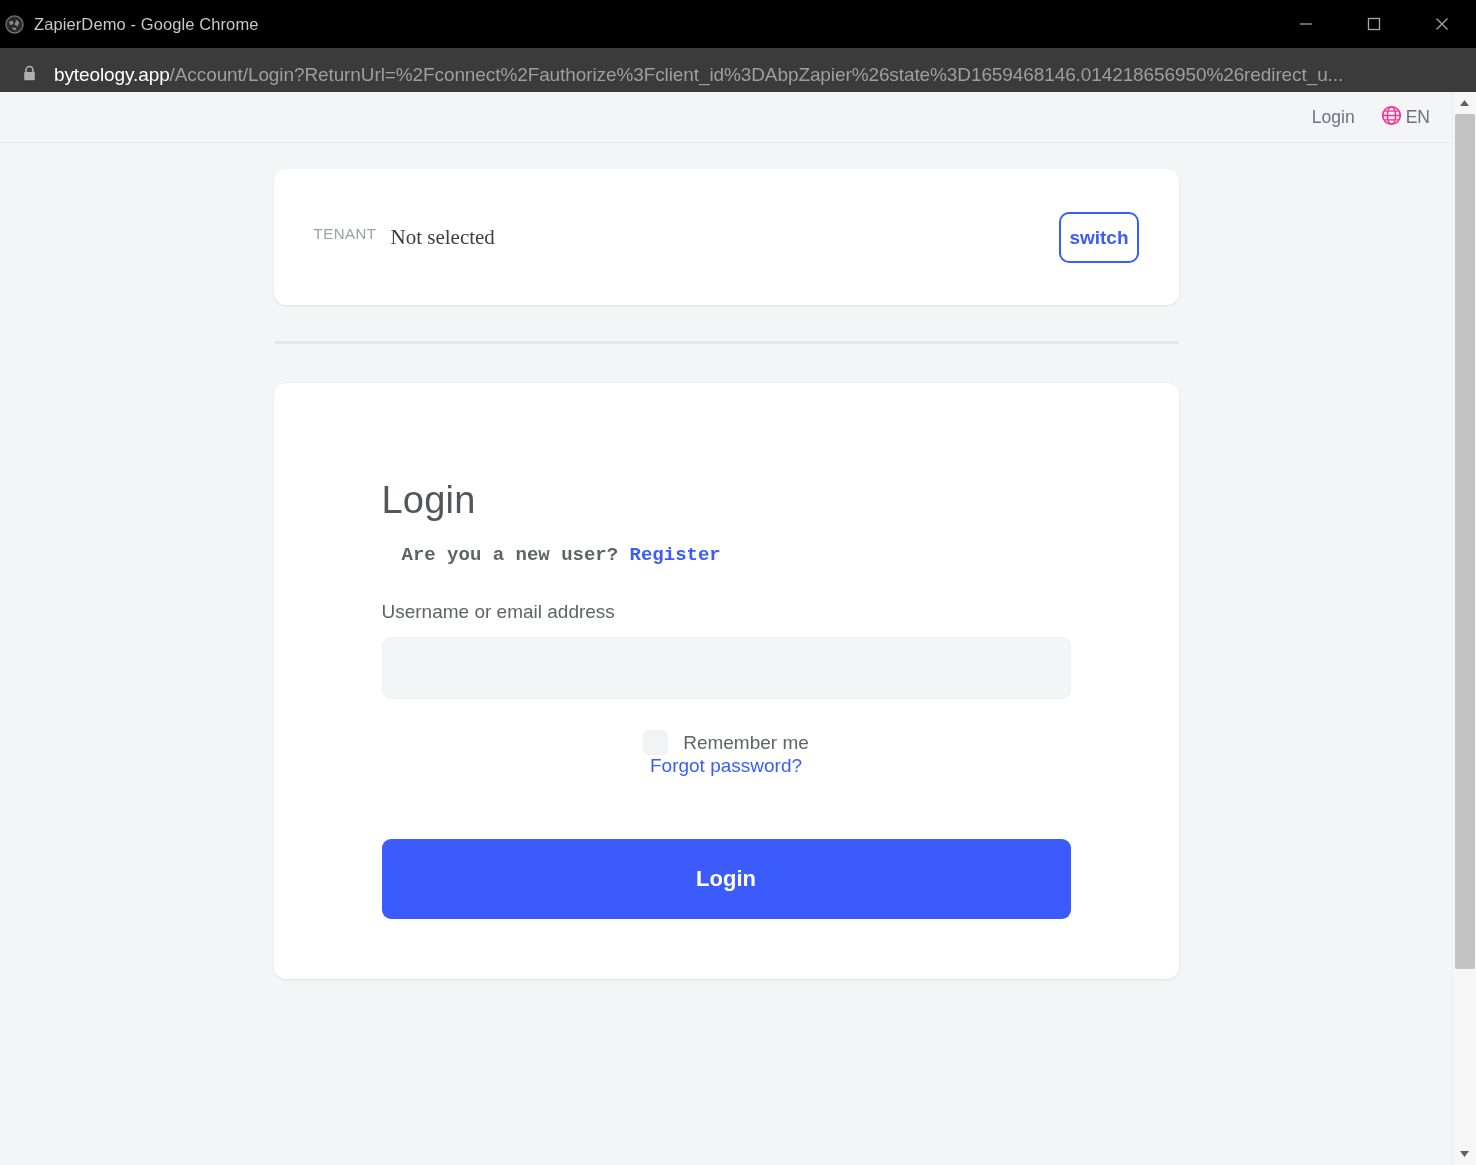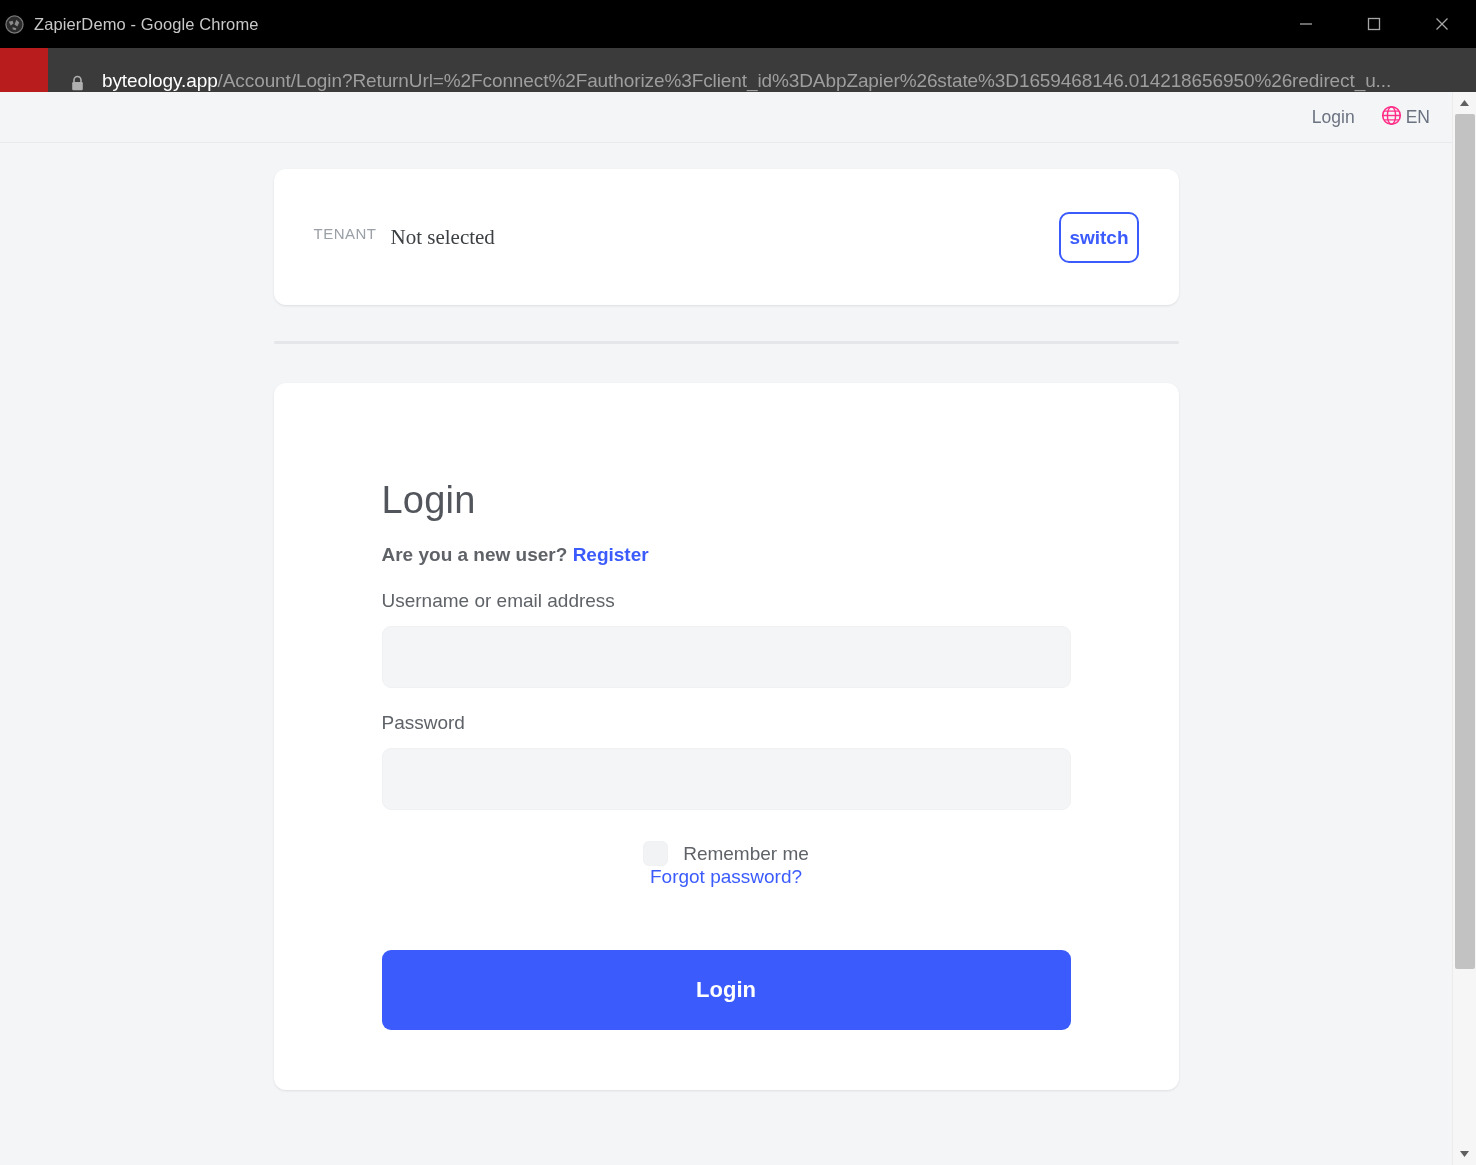--- a/index.html
+++ b/index.html
@@ -11,21 +11,21 @@
     overflow: hidden;
     background: #000000;
     font-family: "Liberation Sans", sans-serif;
   }
 
   
   .browser-window {
     position: relative;
     width: 1476px;
     height: 1165px;
-    background: #b91c1c;
+    background: #86efac;
     display: flex;
     flex-direction: column;
   }
 
   .titlebar {
     height: 48px;
     background: #000000;
     display: flex;
     align-items: center;
     flex: 0 0 48px;
@@ -65,24 +65,23 @@
     align-items: center;
     justify-content: center;
     cursor: default;
   }
 
   .addressbar {
     height: 44px;
     flex: 0 0 44px;
     background: #3b3b3b;
     display: flex;
-    align-items: flex-end;
-    padding: 0 12px;
+    align-items: flex-start;
+    padding: 16px 12px;
     overflow: hidden;
-    margin-left: 48px;
   }
   .lock-icon {
     flex: 0 0 18px;
     width: 18px;
     height: 18px;
     margin-left: 8px;
     margin-right: 16px;
     display: flex;
     align-items: center;
     justify-content: center;
@@ -204,30 +203,31 @@
     color: #52555b;
     font-weight: 400;
     letter-spacing: 0.2px;
     font-family: "Liberation Sans", sans-serif;
   }
   .new-user-row {
     margin-top: 22px;
     font-size: 19px;
     font-weight: 700;
     color: #5f6368;
-    font-family: Liberation Sans, sans-serif;
+    font-family: Liberation Mono, monospace;
+    margin-left: 20px;
   }
   .register-link {
     color: #3b5bfd;
     text-decoration: none;
     font-weight: 700;
     cursor: pointer;
   }
 
-  .field-group { margin-top: 24px; }
+  .field-group { margin-top: 35px; }
   .field-label {
     display: block;
     font-size: 19px;
     color: #5f6368;
     margin-bottom: 14px;
     font-family: "Liberation Sans", sans-serif;
   }
   .text-input {
     display: block;
     width: 100%;
@@ -410,24 +410,20 @@
           <div class="new-user-row">
             <span>Are you a new user?</span>
             <a class="register-link">Register</a>
           </div>
 
           <div class="field-group">
             <label class="field-label">Username or email address</label>
             <input class="text-input" type="text" placeholder="" style="">
           </div>
 
-          <div class="field-group">
-            <label class="field-label">Password</label>
-            <input class="text-input" type="password" placeholder="" style="">
-          </div>
 
           <div class="options-row">
             <label class="remember-wrap">
               <input class="checkbox" type="checkbox" style="">
               <span class="remember-label">Remember me</span>
             </label>
             <a class="forgot-link">Forgot password?</a>
           </div>
 
           <button class="login-btn">Login</button>

